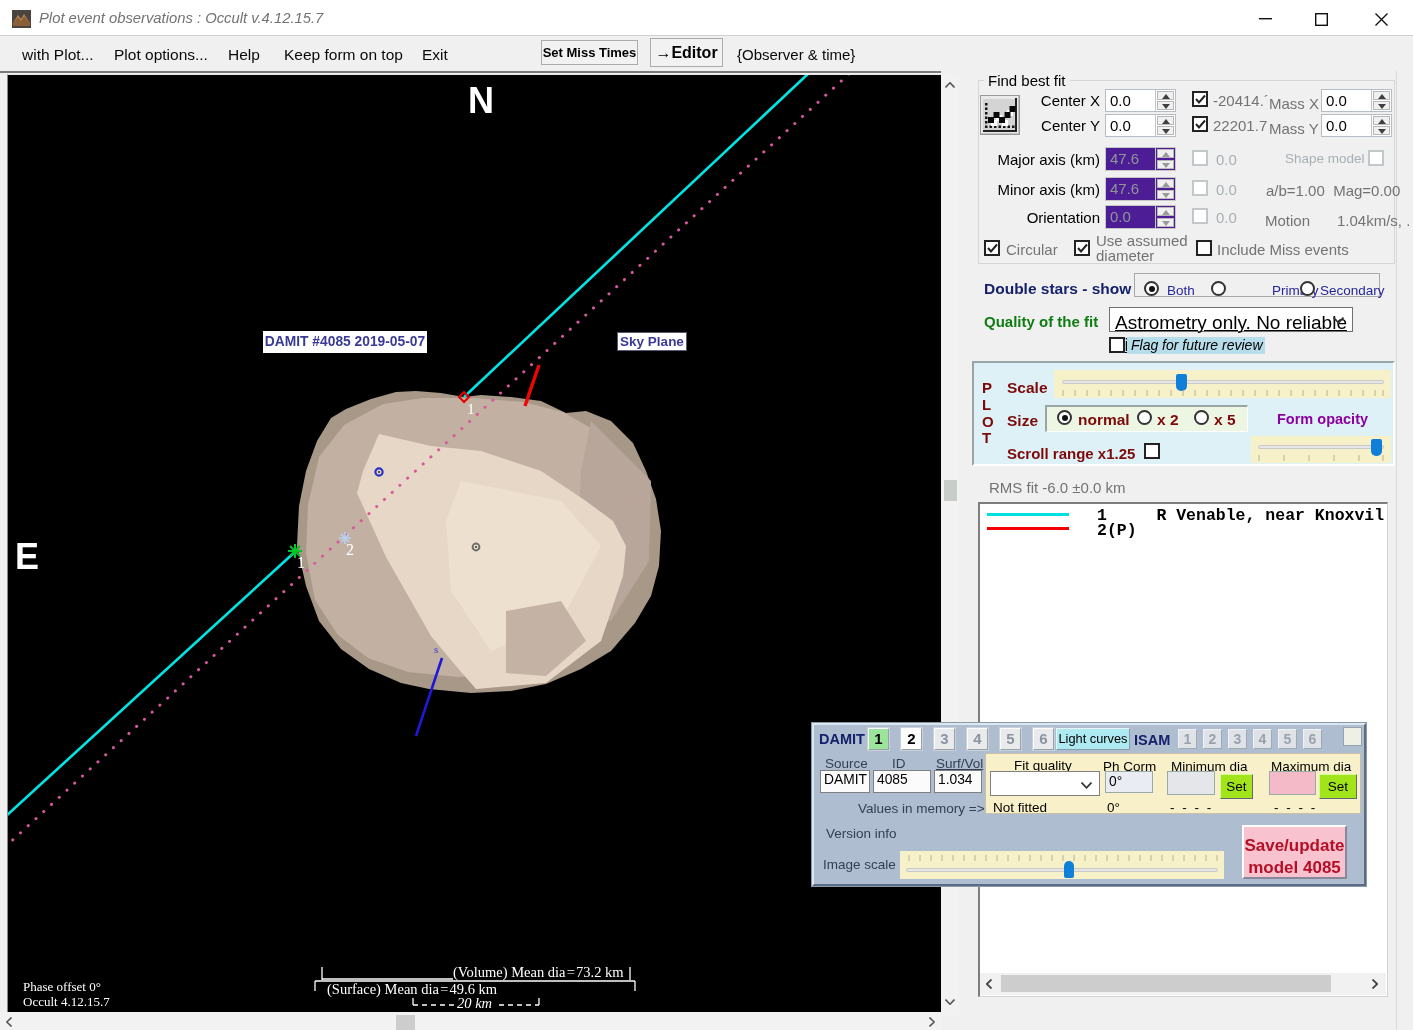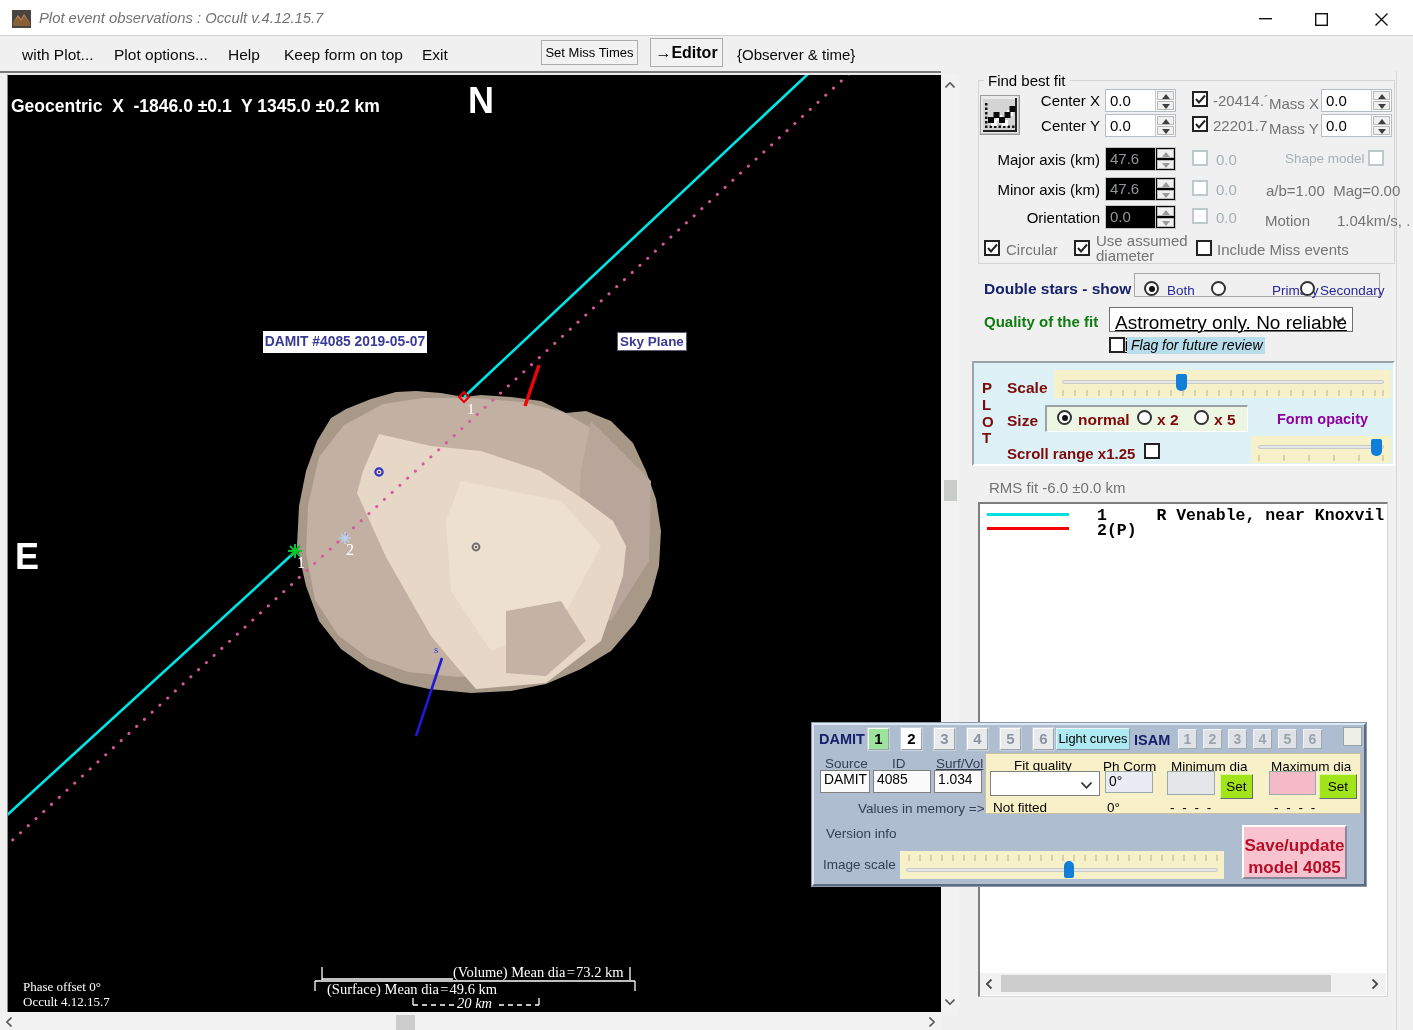--- a/index.html
+++ b/index.html
@@ -4,30 +4,30 @@
 <style>
 * { margin:0; padding:0; box-sizing:border-box; }
 html,body { width:1413px; height:1030px; overflow:hidden; }
 body { font-family:"Liberation Sans", sans-serif; position:relative; background:#f0f0f0; }
 .abs { position:absolute; }
 #titlebar { left:0; top:0; width:1413px; height:36px; background:#ffffff; border-bottom:1px solid #d0d0d0; }
 #title-ico { left:12px; top:10px; width:19px; height:18px; }
 #title-txt { left:39px; top:10px; font-size:14.8px; color:#737373;font-style:italic; }
 #menubar { left:0; top:36px; width:1413px; height:35px; background:#f0f0f0; }
 .mitem { top:10px; font-size:15.5px; color:#0a0a0a; }
-.mbtn { border:1px solid #acacac; background:#f2f2f2; color:#000; text-align:center; }
+.mbtn { border:1px solid #acacac; background:#f2f2f2; color:#000; text-align:center;font-weight:bold; }
 #plotwrap { left:0; top:71px; width:960px; height:959px; background:#f0f0f0; }
 #plot { left:7px; top:3px; width:934px; height:938px; background:#000; overflow:hidden; border-top:1px solid #e8e8e8; border-left:1px solid #888; }
 .wt { color:#fff; font-weight:bold; }
 .serif { font-family:"Liberation Serif", serif; }
 #rightpanel { left:959px; top:71px; width:454px; height:959px; background:#f0f0f0; }
 .lbl { font-size:15px; color:#737373; white-space:nowrap; }
 .rlbl { font-size:15px; color:#000; text-align:right; white-space:nowrap; }
 .inp { border:1px solid #b6bdc4; background:#fff; font-size:15px; color:#000; padding:2px 0 0 4px; }
-.inp.dis { color:#8f9698; border-color:#c6c6c6; background:#000000; }
+.inp.dis { color:#8f9698; border-color:#c6c6c6; background:#4c1d95; }
 .spinner { width:20px; border-left:1px solid #c6c6c6; top:0; right:0; bottom:0; }
 .spup,.spdn { position:absolute; left:1px; right:1px; height:9px; background:#f0f0f0; border:1px solid #b8b8b8; }
 .spup { top:1px; } .spdn { bottom:1px; }
 .tri-u { width:0;height:0;border-left:4px solid transparent;border-right:4px solid transparent;border-bottom:5px solid #404040; position:absolute; left:4px; top:2px;}
 .tri-d { width:0;height:0;border-left:4px solid transparent;border-right:4px solid transparent;border-top:5px solid #404040; position:absolute; left:4px; top:2px;}
 .dis .tri-u { border-bottom-color:#9a9a9a; }
 .dis .tri-d { border-top-color:#9a9a9a; }
 .cb { width:16px; height:16px; background:#fff; border:2px solid #222; }
 .cb.dis { border-color:#c0c8cc; }
 .cb svg { position:absolute; left:0; top:0; }
@@ -128,21 +128,20 @@
       <line x1="307" y1="906" x2="307" y2="916"></line>
       <line x1="627" y1="906" x2="627" y2="916"></line>
       <line x1="405" y1="923" x2="405" y2="930"></line>
       <line x1="531" y1="923" x2="531" y2="930"></line>
     </g>
     <g stroke="#fff" stroke-width="1.3" stroke-dasharray="5 4">
       <line x1="405" y1="930" x2="447" y2="930"></line>
       <line x1="491" y1="930" x2="531" y2="930"></line>
     </g>
   </svg>
-  <div class="abs wt" style="left:3px;top:21px;font-size:17.5px;">Geocentric&nbsp; X&nbsp; -1846.0 ±0.1&nbsp; Y 1345.0 ±0.2 km</div>
   <div class="abs wt" style="left:460px;top:5px;font-size:36px;">N</div>
   <div class="abs wt" style="left:7px;top:461px;font-size:36px;">E</div>
   <div class="abs" style="left:254px;top:255px;width:166px;height:24px;background:#fff;border:1px solid #000;color:#3a3a95;font-size:13.8px;font-weight:bold;text-align:center;line-height:22px;">DAMIT #4085 2019-05-07</div>
   <div class="abs" style="left:609px;top:257px;width:70px;height:19px;background:#fff;border:1px solid #5a5a74;color:#3a3a95;font-size:13.5px;font-weight:bold;text-align:center;line-height:17px;">Sky Plane</div>
 
   <div class="abs serif" style="left:445px;top:889px;color:#fff;font-size:14.5px;">(Volume) Mean dia = 73.2 km</div>
   <div class="abs serif" style="left:319px;top:906px;color:#fff;font-size:14.5px;">(Surface) Mean dia = 49.6 km</div>
   <div class="abs serif" style="left:449px;top:920px;color:#fff;font-size:14.5px;font-style:italic;">20 km</div>
   <div class="abs serif" style="left:15px;top:904px;color:#fff;font-size:13px;">Phase offset 0°</div>
   <div class="abs serif" style="left:15px;top:919px;color:#fff;font-size:13px;">Occult 4.12.15.7</div>

